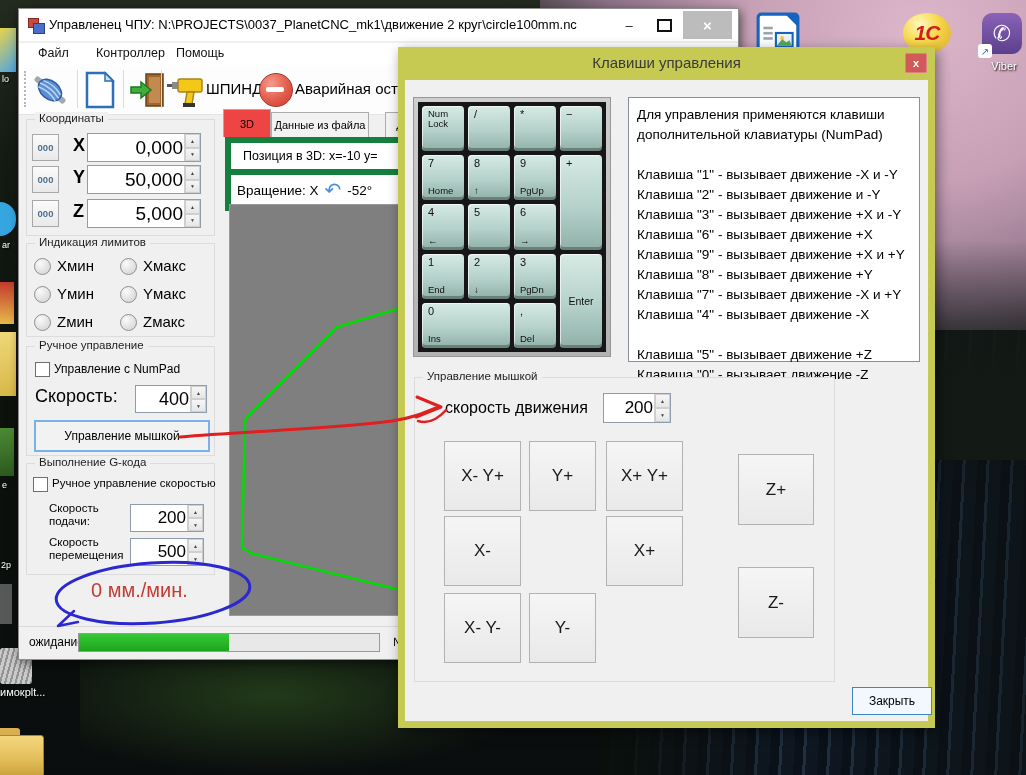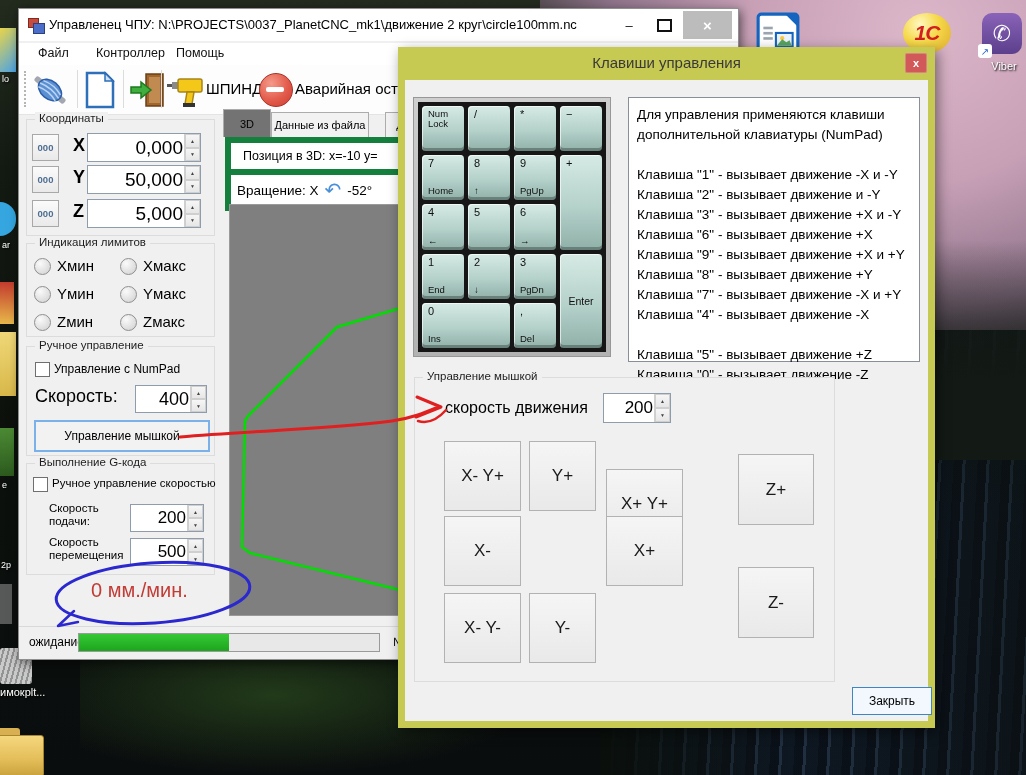--- a/index.html
+++ b/index.html
@@ -108,21 +108,21 @@
   
   .statusbar{position:absolute;left:0;right:0;top:617px;height:32px;background:#f0f0f0;border-top:1px solid #d9d9d9;}
   .status-text{position:absolute;left:10px;top:8px;font-size:12px;color:#000;}
   .progress{position:absolute;left:59px;top:6px;width:300px;height:17px;background:#e8e8e8;border:1px solid #9a9a9a;}
   .progress-fill{position:absolute;left:0;top:0;bottom:0;background:linear-gradient(180deg,#35c935,#1da51d);}
   .status-right{position:absolute;left:374px;top:8px;font-size:12px;color:#000;}
 
   
   .tab{position:absolute;background:#f2f2f2;border:1px solid #acacac;border-bottom:none;
     font-size:11px;color:#000;display:flex;align-items:center;justify-content:center;}
-  .tab.active{background:#737373;z-index:2;}
+  .tab.active{background:#ef4444;z-index:2;}
   .strip{position:absolute;background:#fff;border:6px solid #15803d;font-size:12.5px;color:#000;
     display:flex;align-items:center;}
   .rot-arrow{color:#4a90d9;font-size:20px;margin:0 6px;line-height:10px;}
   .viewport{position:absolute;left:210px;top:195px;width:232px;height:410px;background:#7f7f7f;border:1px solid #9a9a9a;}
 
   
   .dialog{position:absolute;left:398px;top:47px;width:537px;height:681px;background:#c6ca52;
     box-shadow:3px 4px 12px rgba(0,0,0,.45);}
   .dlg-title{position:absolute;left:0;top:7px;right:0;text-align:center;font-size:15px;color:#3a3a3a;}
   .dlg-close{position:absolute;right:8px;top:6px;width:22px;height:20px;background:#d2595a;border-radius:2px;
@@ -491,21 +491,21 @@
         <span class="mg-speed-label">скорость движения</span>
         <div class="num-field mg-spin" style="position:absolute;">
           <div class="num-val">200</div>
           <div class="spin-btns">
             <span>▲</span>
             <span>▼</span>
           </div>
         </div>
         <div class="dlg-btn" style="left:29px;top:63px;width:75px;height:68px;">X- Y+</div>
         <div class="dlg-btn" style="left:114px;top:63px;width:65px;height:68px;">Y+</div>
-        <div class="dlg-btn" style="left:191px;top:63px;width:75px;height:68px;margin-top:28px;">X+ Y+</div>
+        <div class="dlg-btn" style="left:191px;top:63px;width:75px;height:68px;">X+ Y+</div>
         <div class="dlg-btn" style="left:323px;top:76px;width:74px;height:69px;">Z+</div>
         <div class="dlg-btn" style="left:29px;top:138px;width:75px;height:68px;">X-</div>
         <div class="dlg-btn" style="left:191px;top:138px;width:75px;height:68px;">X+</div>
         <div class="dlg-btn" style="left:323px;top:189px;width:74px;height:69px;">Z-</div>
         <div class="dlg-btn" style="left:29px;top:215px;width:75px;height:68px;">X- Y-</div>
         <div class="dlg-btn" style="left:114px;top:215px;width:65px;height:68px;">Y-</div>
       </div>
 
       <div class="close-btn">Закрыть</div>
     </div>

